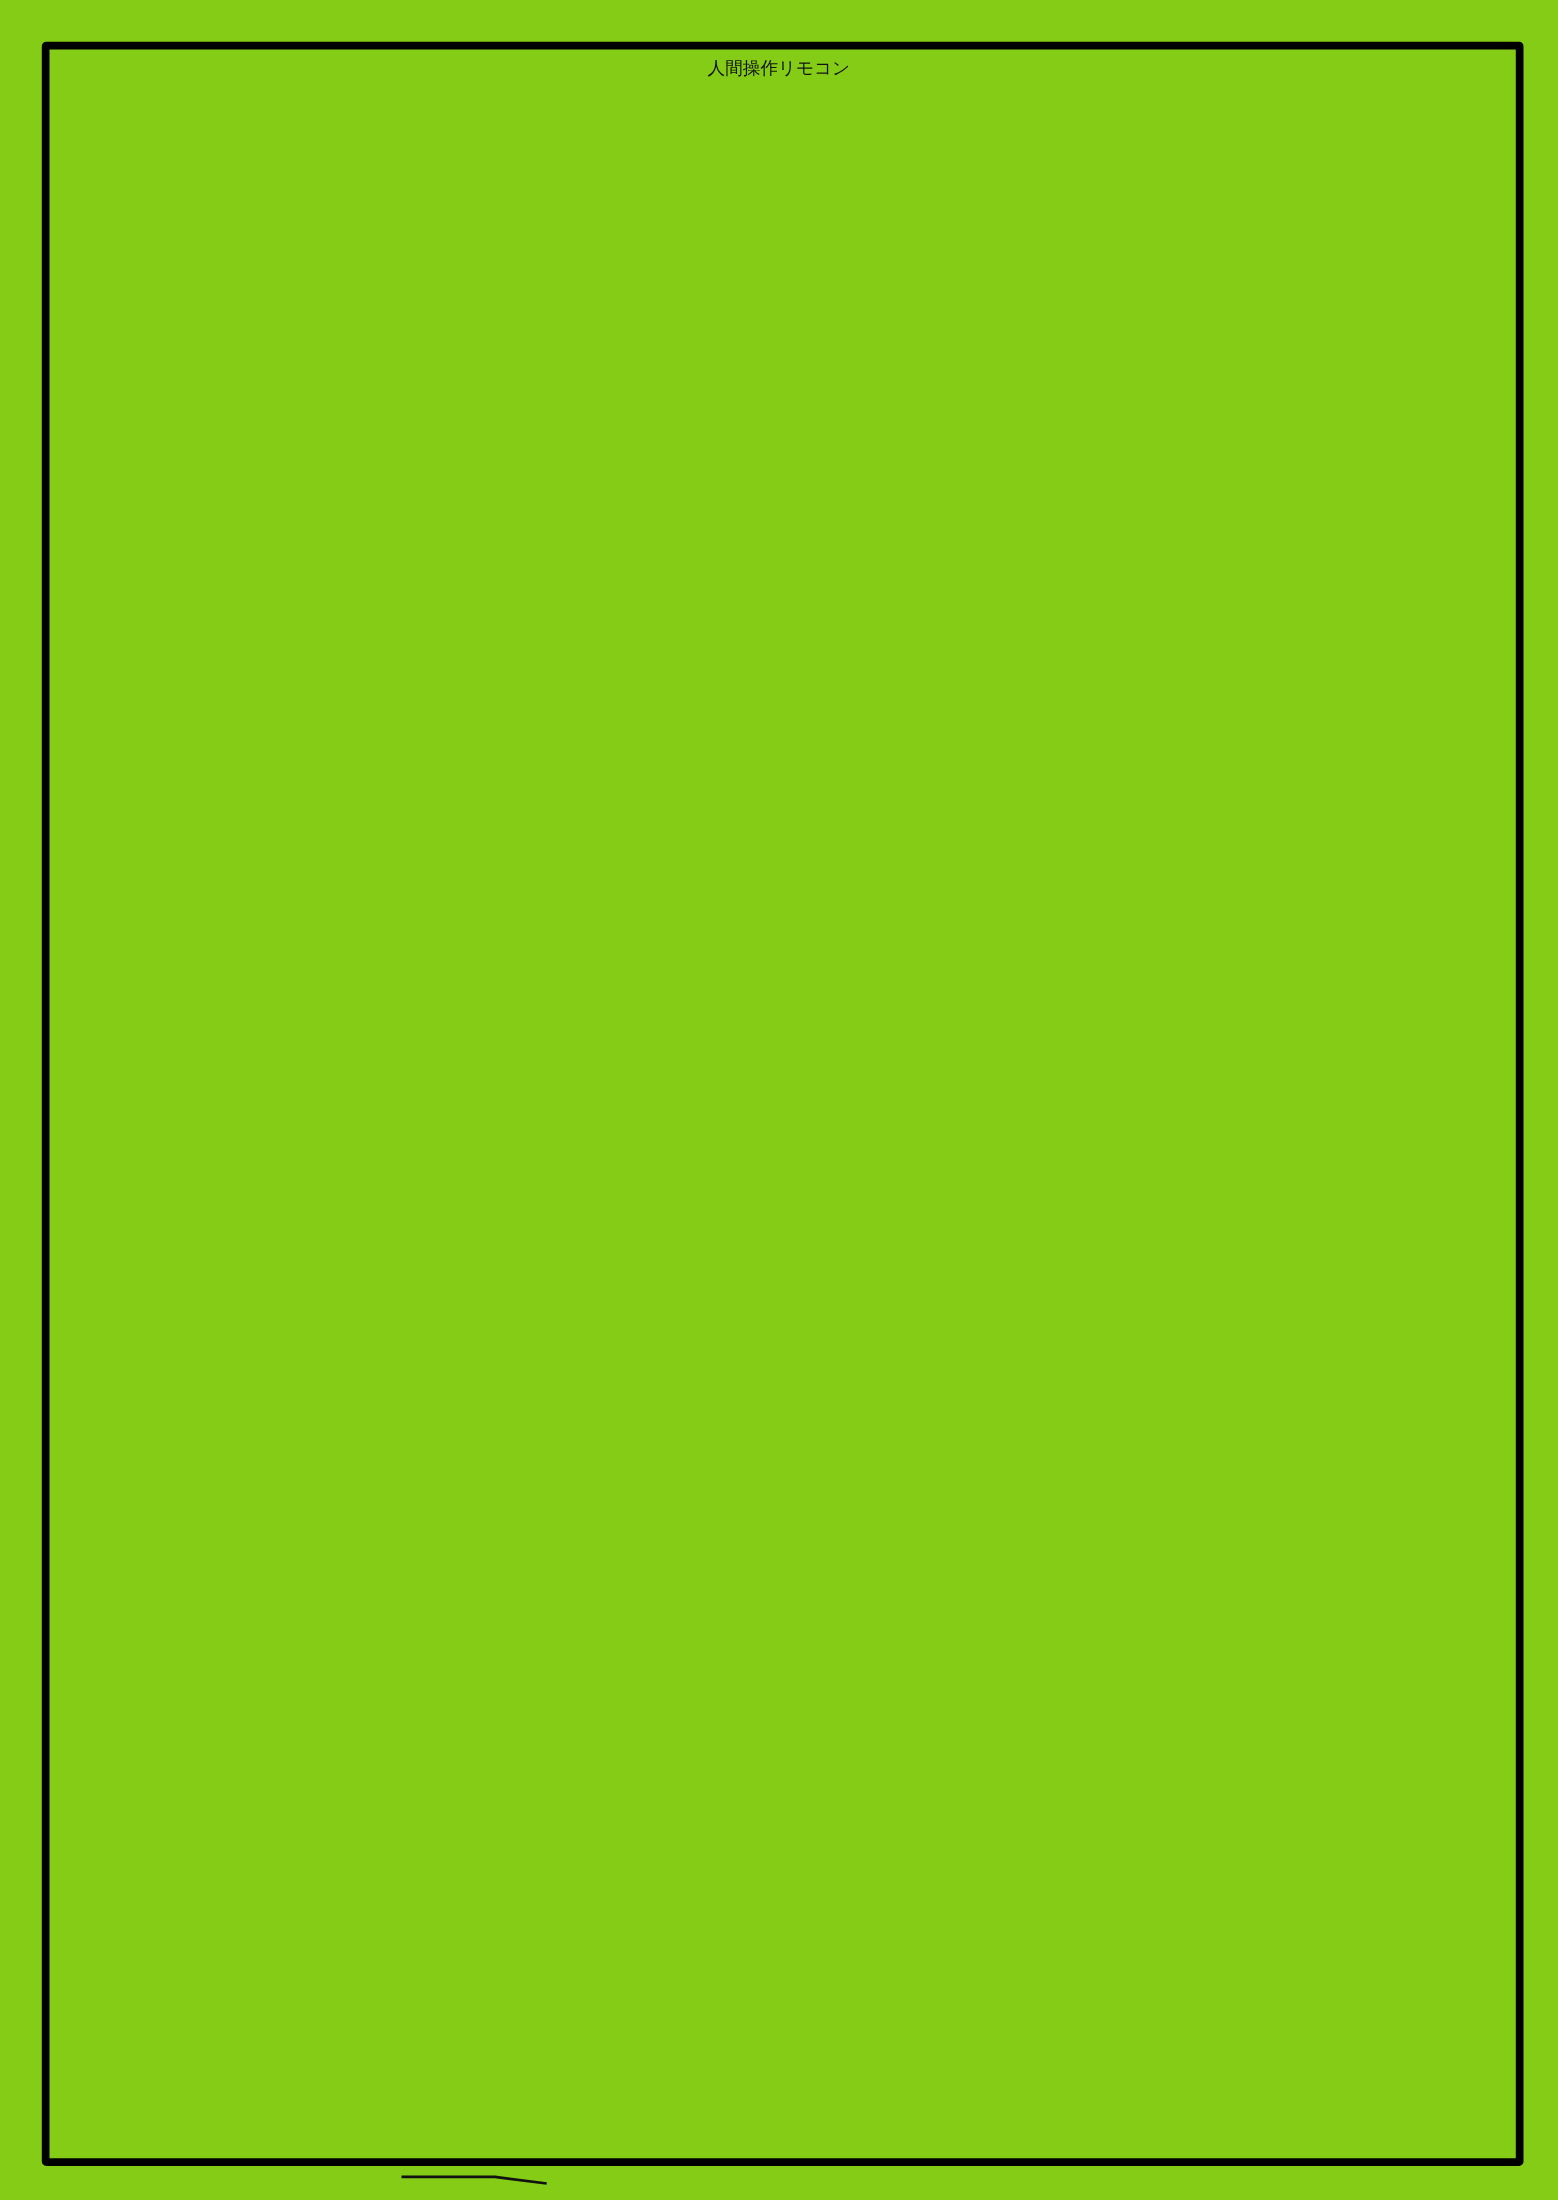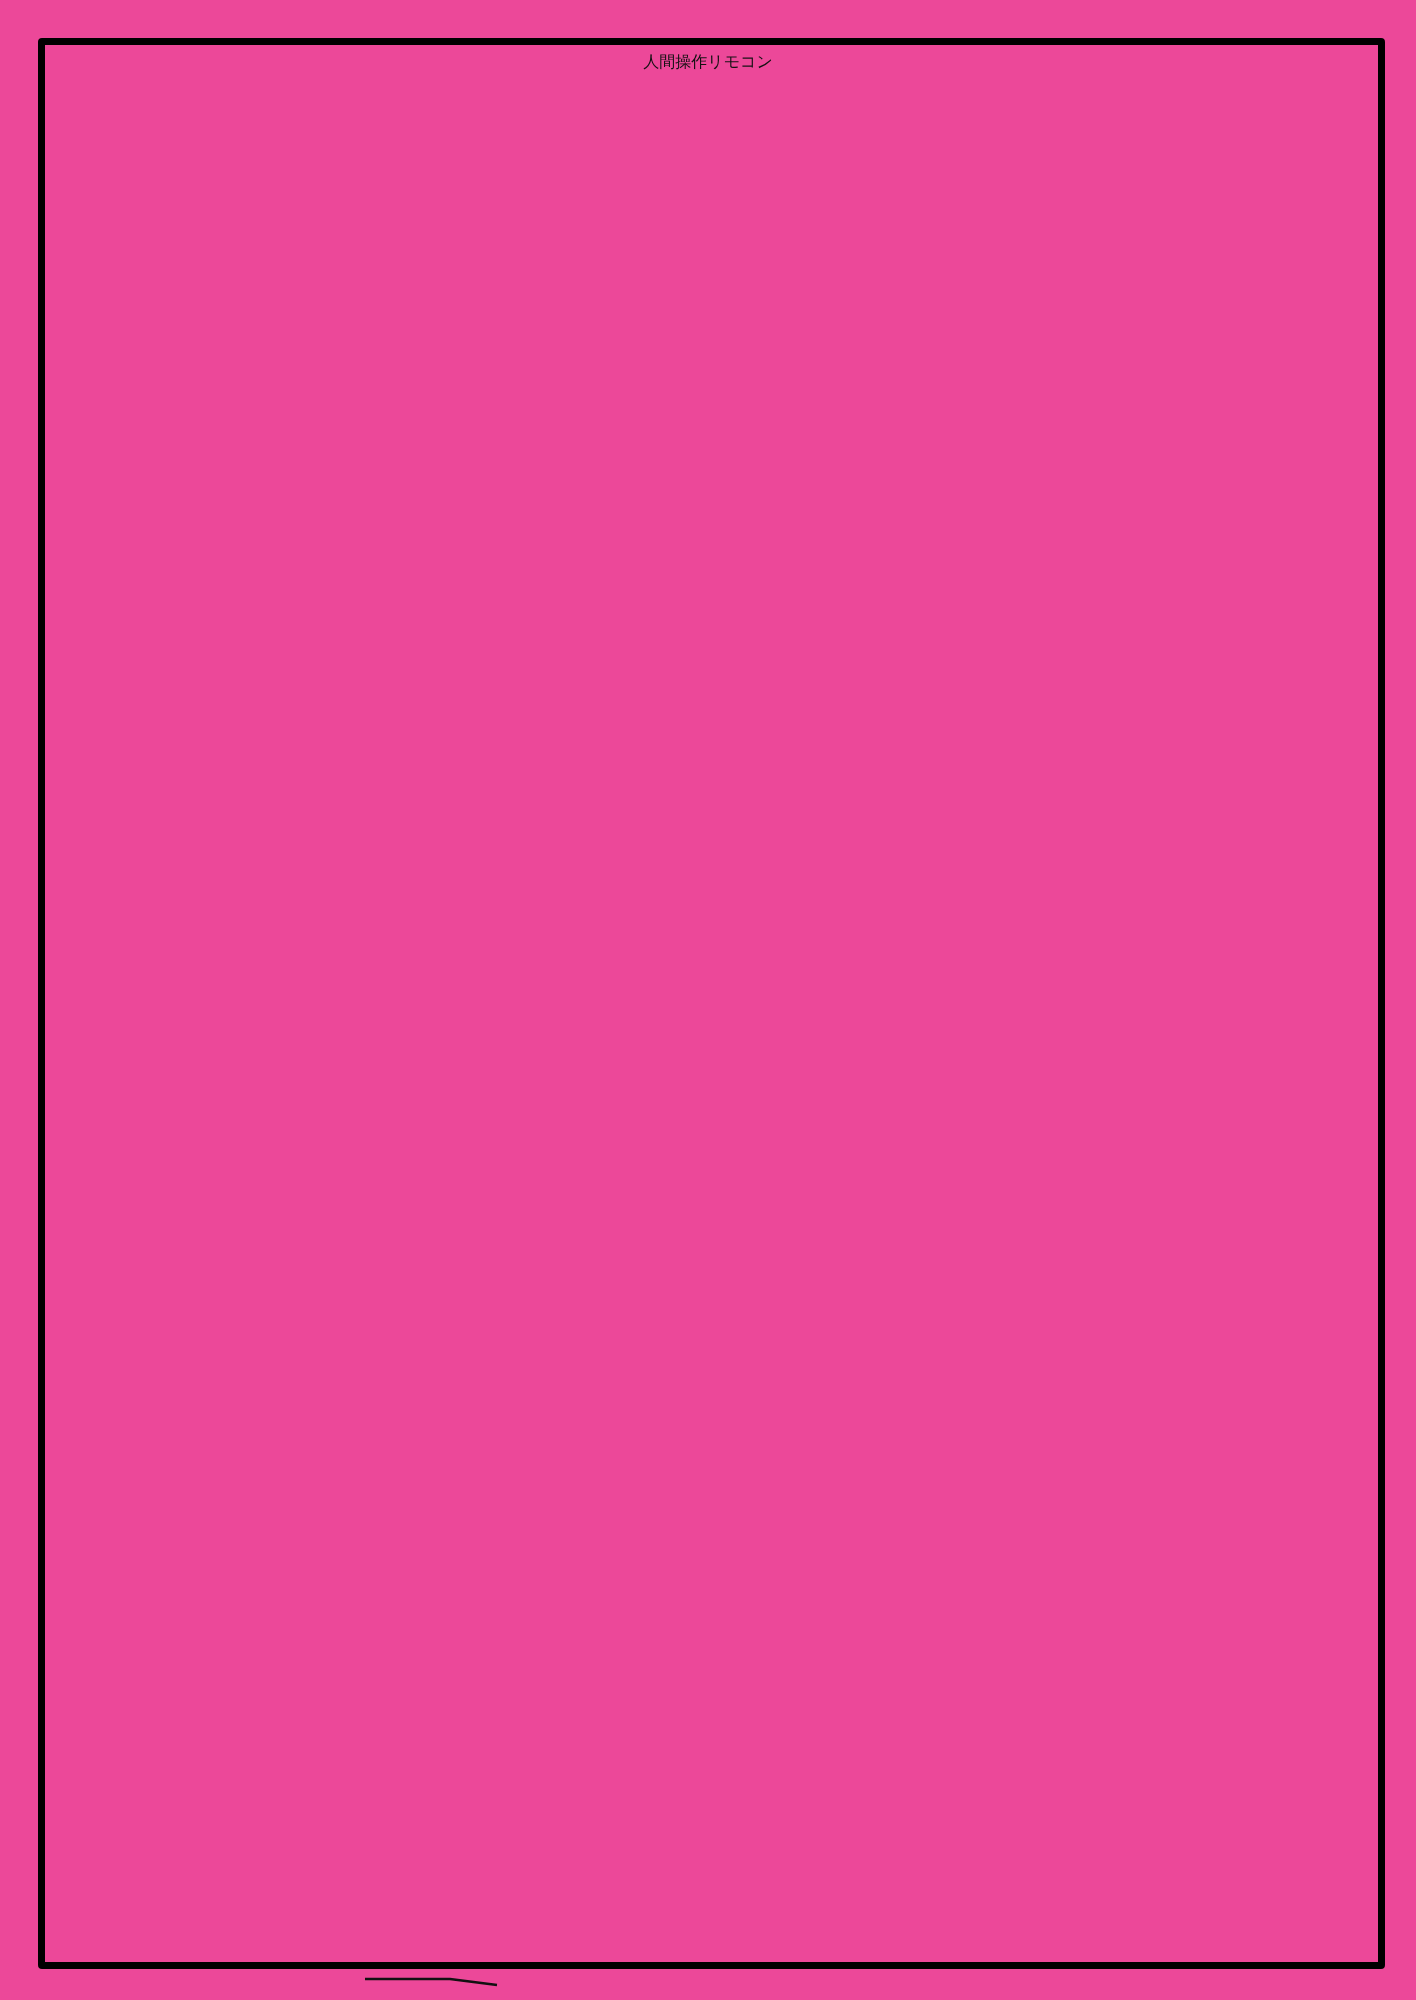--- a/index.html
+++ b/index.html
@@ -1,16 +1,16 @@
 <!DOCTYPE html>
 <html><head>
 <meta charset="utf-8">
 <style>
   html,body{margin:0;padding:0;background:#fff;}
-  #page{position:relative;width:1416px;height:2000px;background:#ec4899;overflow:hidden;
+  #page{position:relative;width:1416px;height:2000px;background:#84cc16;overflow:hidden;
         font-family:"Liberation Sans",sans-serif;color:#111;}
   #frame{position:absolute;left:38px;top:38px;width:1333px;height:1917px;
          border:7px solid #000;border-radius:4px;}
   #big-title{position:absolute;left:0;top:52px;width:100%;text-align:center;
 [O         font-size:118px;font-weight:900;letter-spacing:4px;color:#000;
          -webkit-text-stroke:4px #000;}
   
   #remote-body{position:absolute;left:462px;top:296px;width:490px;height:1642px;
 phan         background:#fff;border:4px solid #111;border-radius:26px;}
   .depth{position:absolute;background:#111;border-radius:5px;}

